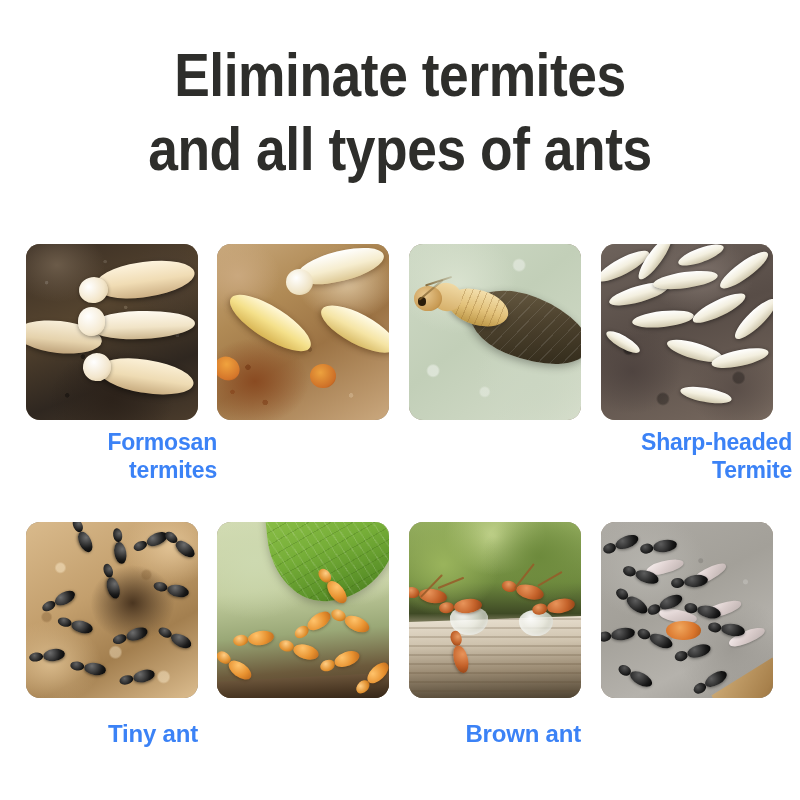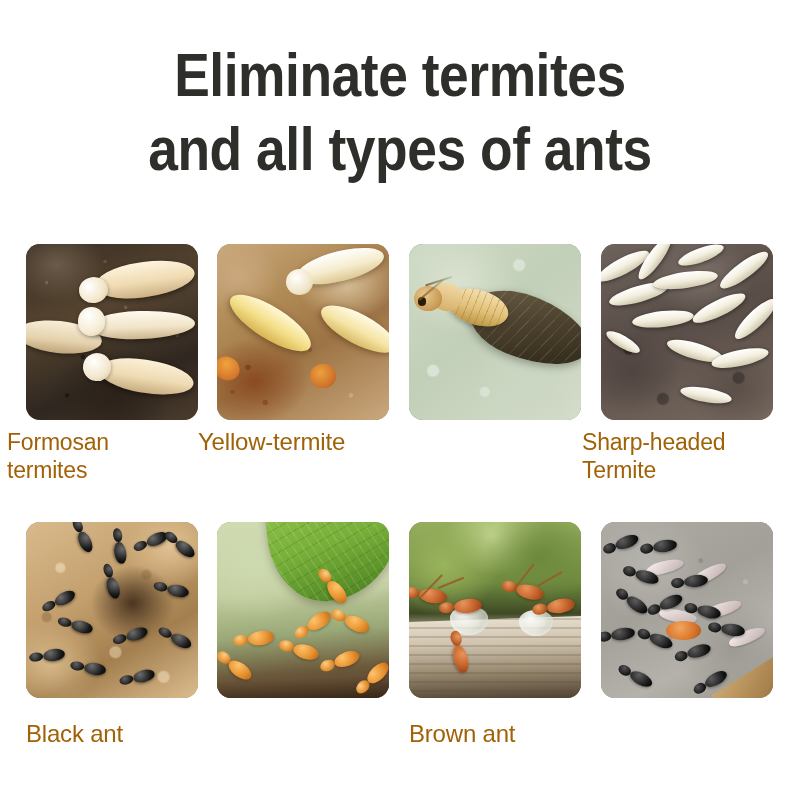--- a/index.html
+++ b/index.html
@@ -67,24 +67,24 @@
     overflow: hidden;
     background: #8a7a66;
   }
   .thumb .layer {
     position: absolute;
     inset: 0;
   }
 
   .caption {
     margin-top: 8px;
-    text-align: left;
-    color: #a16207;
+    text-align: right;
+    color: #3b82f6;
     font-family: "Liberation Sans", sans-serif;
-    font-weight: 400;
+    font-weight: 700;
     font-size: 23px;
     line-height: 28px;
     letter-spacing: -0.2px;
     white-space: pre-line;
   }
   .caption.wide {
     width: 210px;
     margin-left: -19px;
   }
   .caption.single {
@@ -535,21 +535,20 @@
       <div class="thumb ph-yellow">
         <div class="layer bg"></div>
         <div class="layer speck"></div>
         <div class="bug y2"></div>
         <div class="bug y2h"></div>
         <div class="bug y1"></div>
         <div class="bug y1h"></div>
         <div class="bug y3"></div>
         <div class="bug y3h"></div>
       </div>
-      <div class="caption wide single">Yellow-termite</div>
     </div>
 
     <div class="cell c2">
       <div class="thumb ph-winged">
         <div class="layer bg"></div>
         <div class="layer speck"></div>
         <div class="bug wing"></div>
         <div class="bug abd"></div>
         <div class="bug thx"></div>
         <div class="bug hd"></div>
@@ -595,21 +594,21 @@
         <div class="ant-b" style="left:16%;top:40%;transform:rotate(-28deg)"></div>
         <div class="ant-b" style="left:44%;top:34%;transform:rotate(72deg)"></div>
         <div class="ant-b" style="left:82%;top:36%;transform:rotate(12deg)"></div>
         <div class="ant-b" style="left:26%;top:56%;transform:rotate(14deg)"></div>
         <div class="ant-b" style="left:58%;top:60%;transform:rotate(-18deg)"></div>
         <div class="ant-b" style="left:84%;top:64%;transform:rotate(26deg)"></div>
         <div class="ant-b" style="left:10%;top:72%;transform:rotate(-8deg)"></div>
         <div class="ant-b" style="left:34%;top:80%;transform:rotate(8deg)"></div>
         <div class="ant-b" style="left:62%;top:84%;transform:rotate(-14deg)"></div>
       </div>
-      <div class="caption single">Black ant</div>
+      <div class="caption single">Tiny ant</div>
     </div>
 
     <div class="cell c1">
       <div class="thumb ph-redant">
         <div class="layer bg"></div>
         <div class="leaf"></div>
         <div class="branch"></div>
         <div class="ant-r" style="left:62%;top:36%;transform:rotate(52deg)"></div>
         <div class="ant-r" style="left:52%;top:52%;transform:rotate(-34deg)"></div>
         <div class="ant-r" style="left:74%;top:54%;transform:rotate(24deg)"></div>

